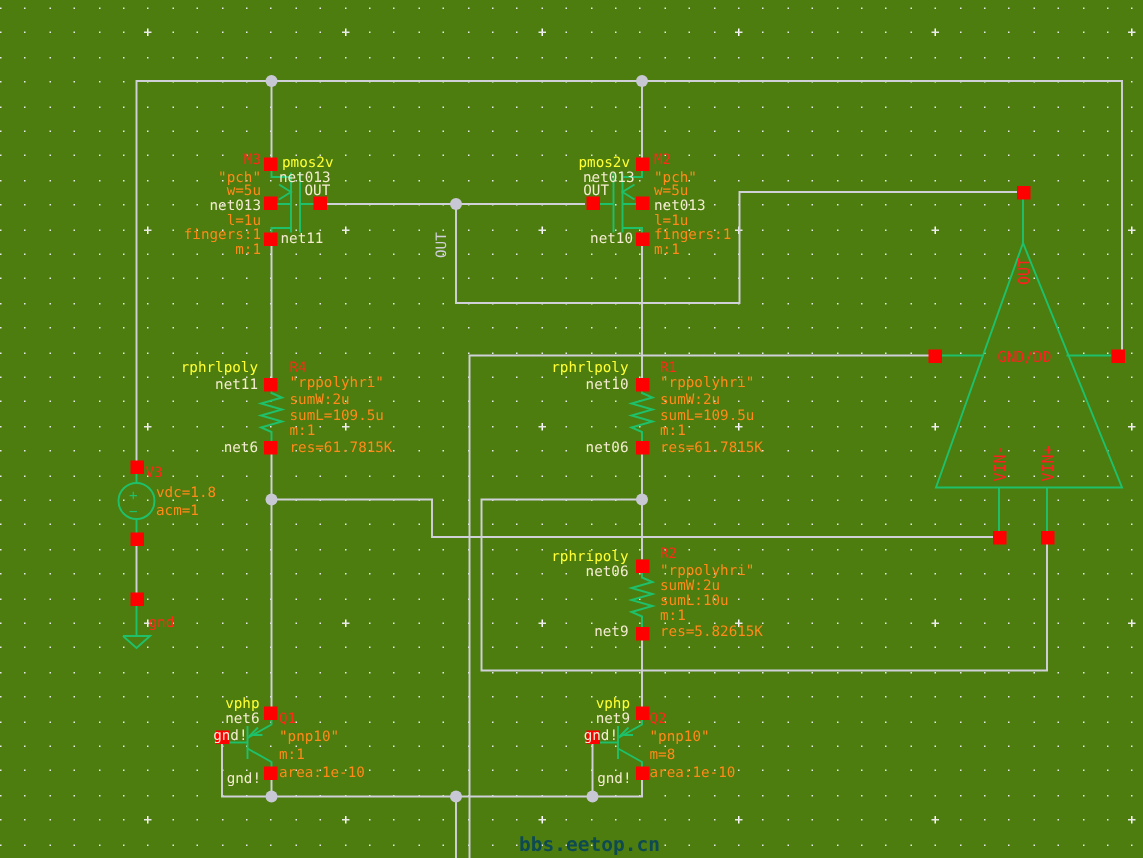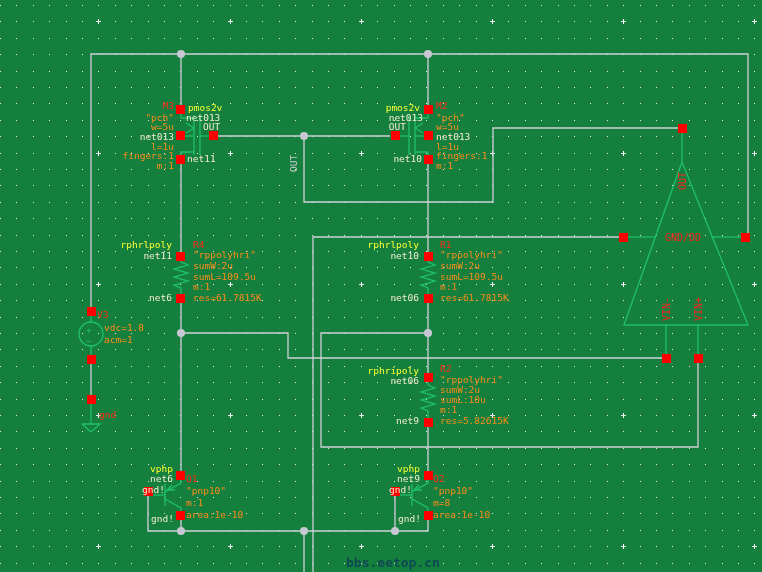--- a/index.html
+++ b/index.html
@@ -1,17 +1,17 @@
 <!DOCTYPE html>
 <html><head>
 <meta charset="utf-8">
 <style>
   html, body { margin:0; padding:0; background:#000; }
   body { width:762px; height:572px; overflow:hidden; position:relative; font-family:"DejaVu Sans Mono", monospace; }
-  #canvas { position:absolute; left:0; top:0; width:762px; height:572px; background:#15803d; }
+  #canvas { position:absolute; left:0; top:0; width:762px; height:572px; background:#4d7c0f; }
   svg text { font-family:"DejaVu Sans Mono", monospace; font-size:9.5px; }
   .wire { stroke:#d0d0d8; stroke-width:1.3; fill:none; }
   .sym { stroke:#1fc06a; stroke-width:1.3; fill:none; }
   .pin { fill:#ff0000; }
   .dot { fill:#c8c8d4; }
   .t-name { fill:#ff2a1a; }
   .t-prop { fill:#ff8a1a; }
   .t-cell { fill:#ffff33; }
   .t-net  { fill:#f4ecd0; }
   .t-wire { fill:#cfcfd8; }

